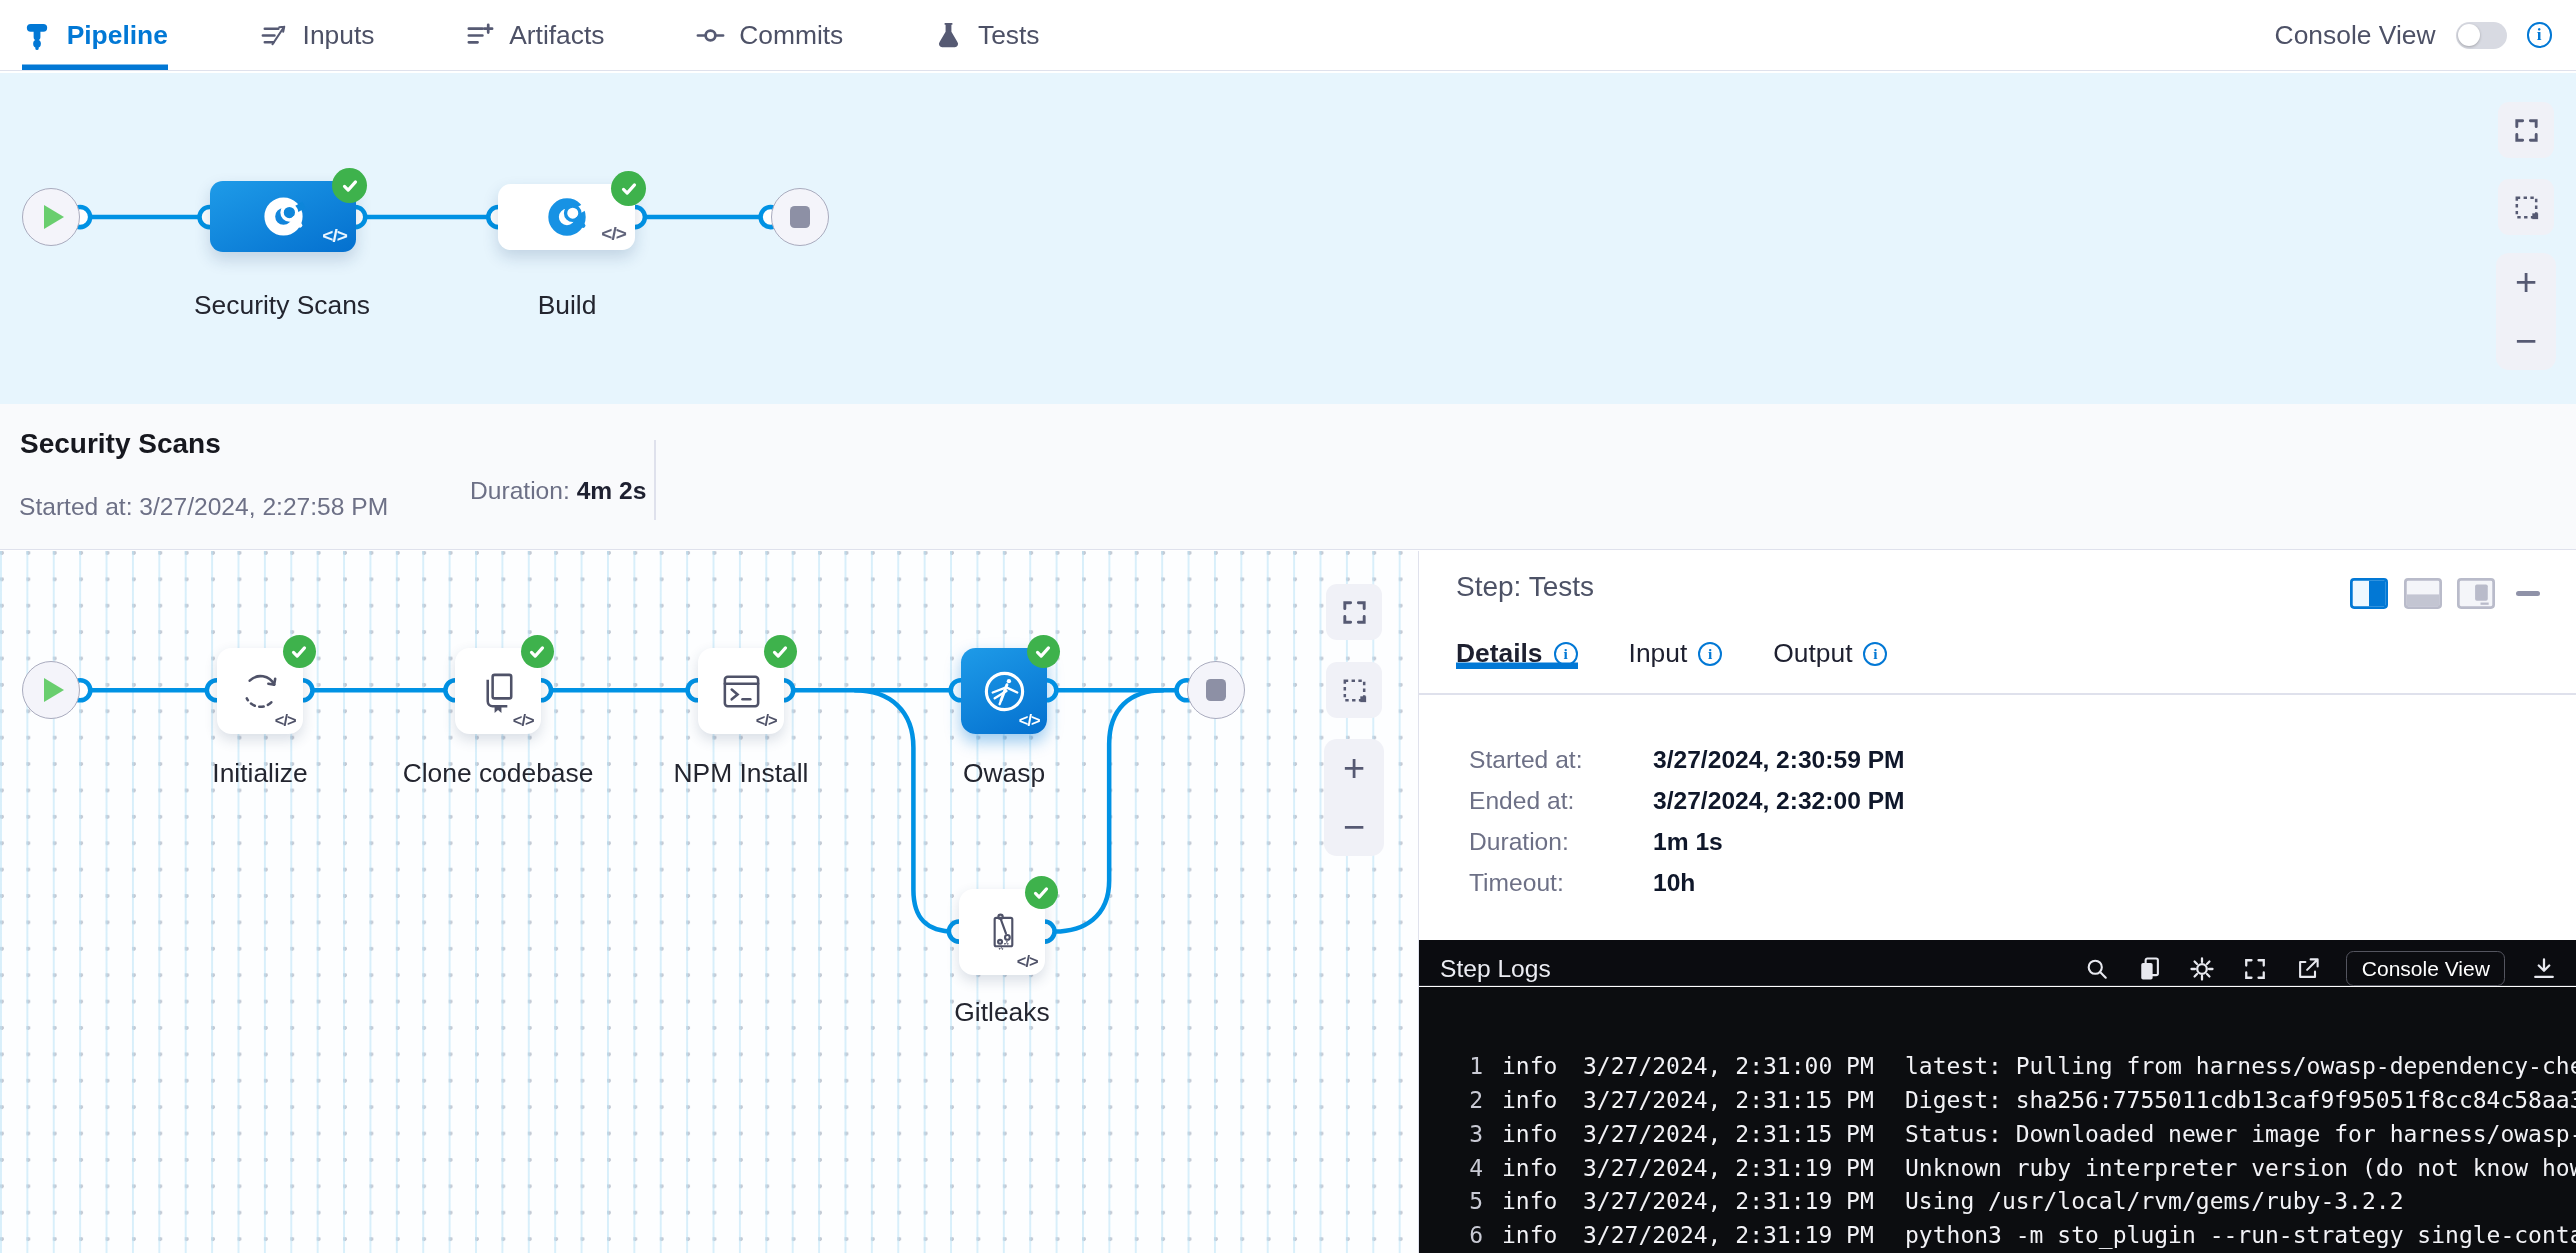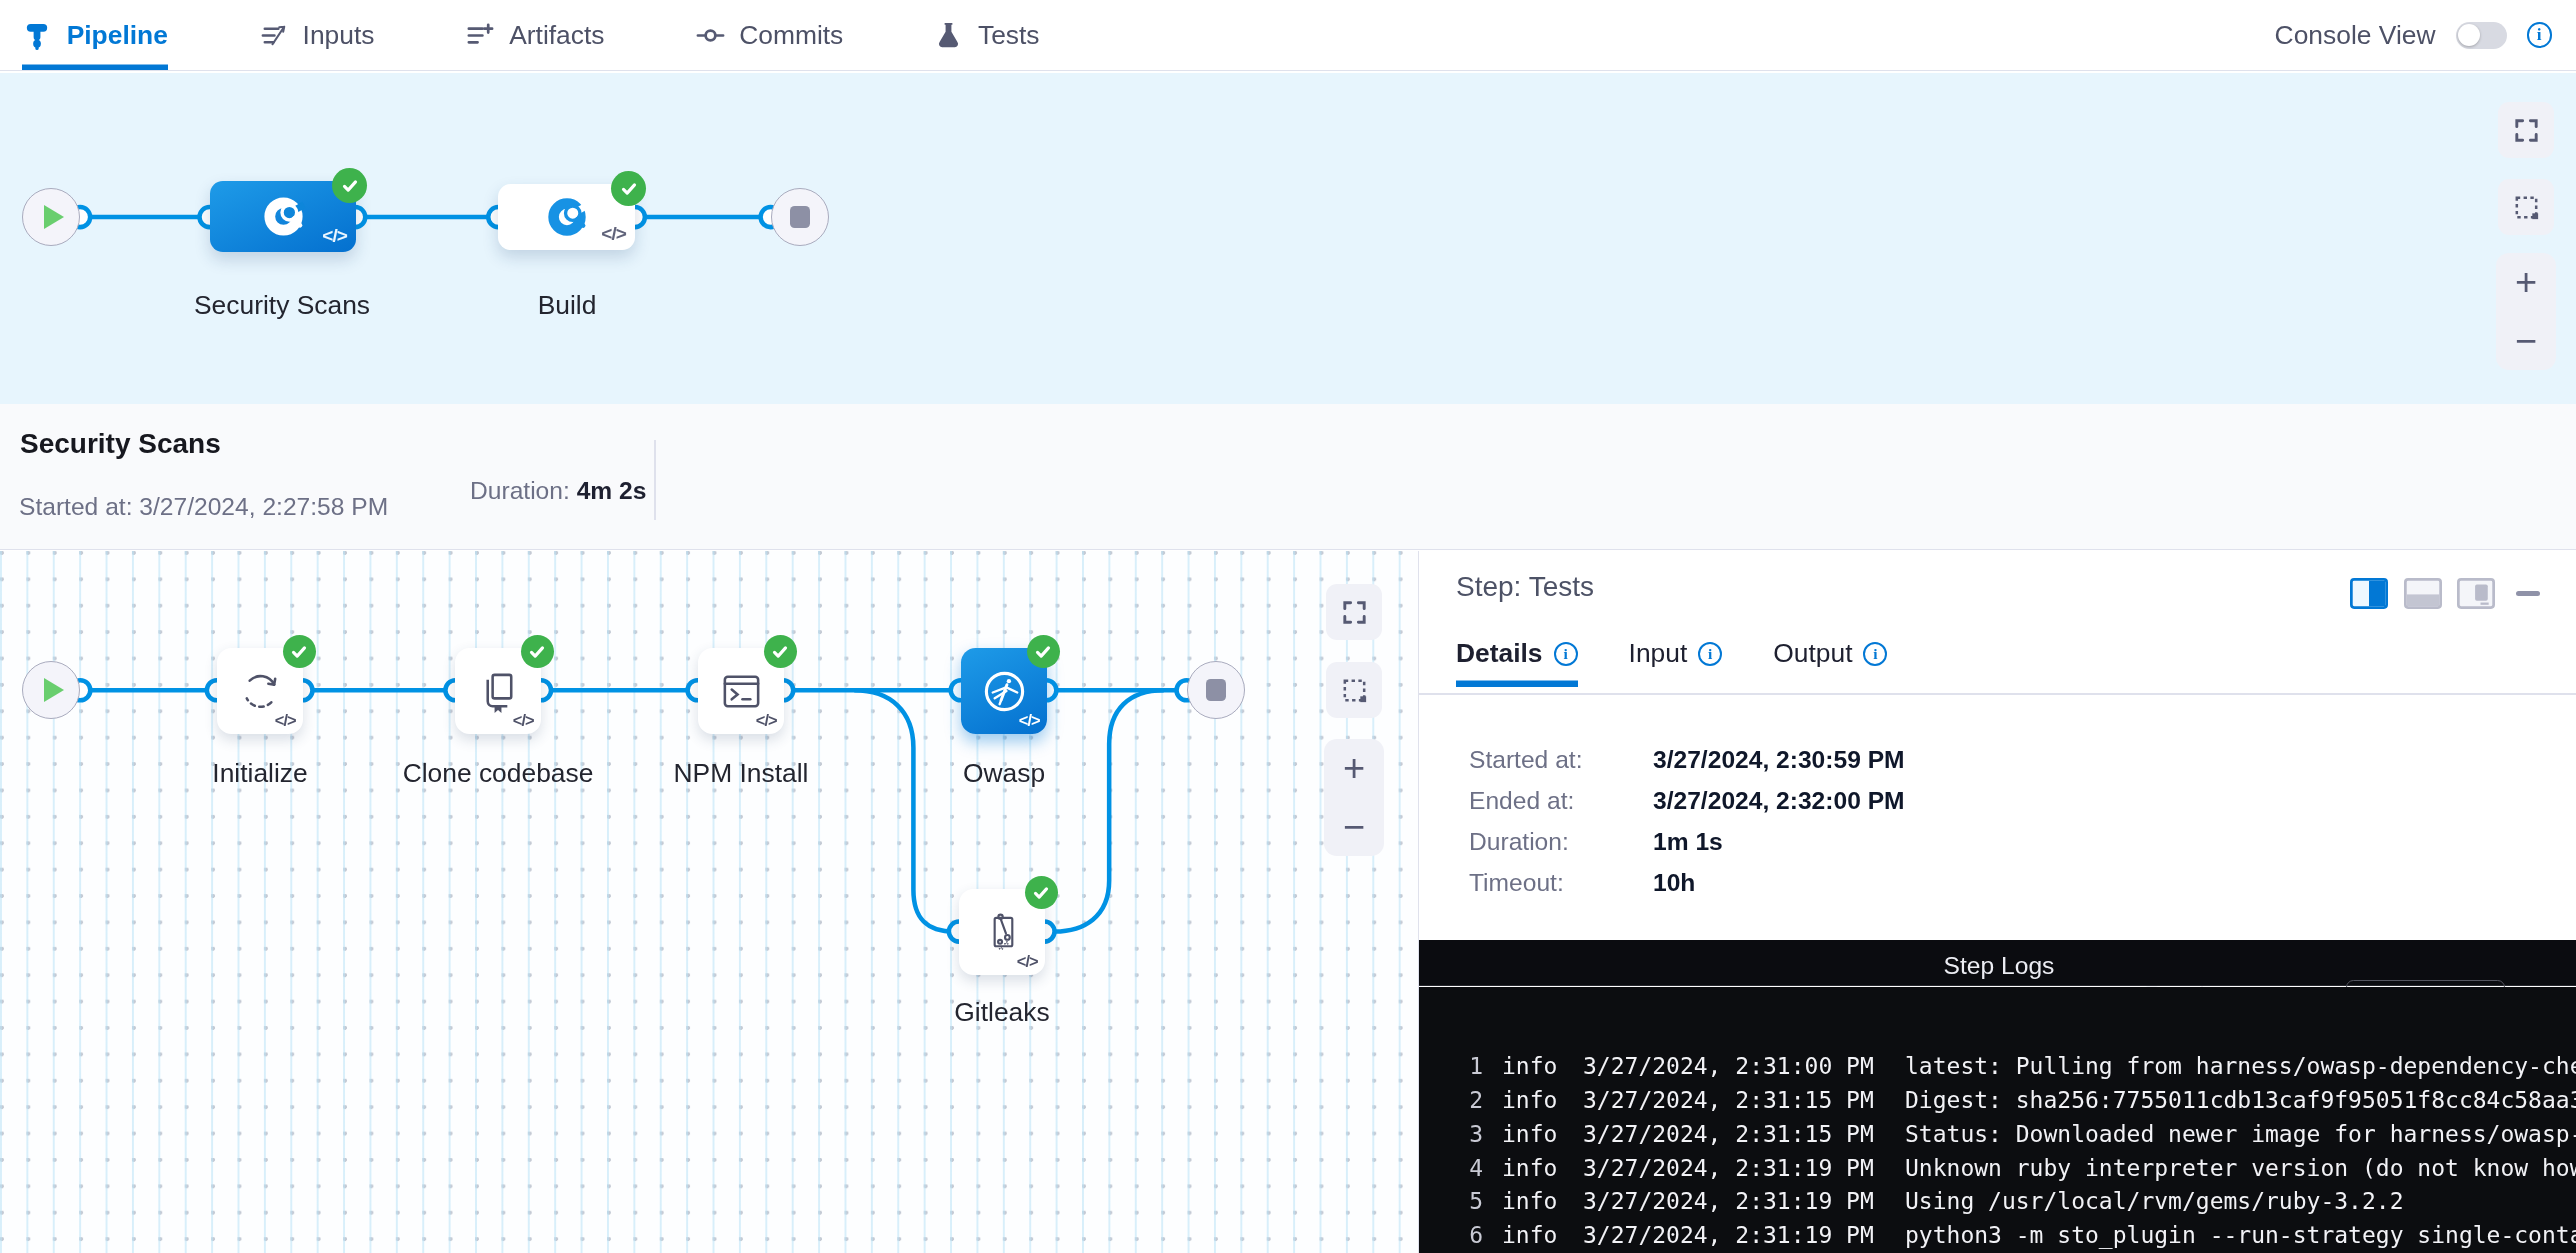--- a/index.html
+++ b/index.html
@@ -76,30 +76,30 @@
 
   
   #panel { position:absolute; left:1418px; top:551px; width:1158px; height:702px; background:#fff;
     border-left:1.8px solid #dfe1ec; }
   #panel .ptitle { position:absolute; left:37px; top:20px; font-size:28px; color:#4d5266; }
   .layout-ics { position:absolute; right:36px; top:27px; display:flex; align-items:center; gap:15.5px; }
   .layout-ics .lic { width:38px; height:31px; cursor:pointer; }
   .minus-dash { width:24px; height:4.6px; border-radius:2.7px; background:#8f92a8; margin-left:5.5px; cursor:pointer; }
   .ptabs { position:absolute; left:37px; top:87px; right:0; height:56px; display:flex; gap:51px; align-items:flex-start; }
   .ptab { display:flex; align-items:center; gap:11px; font-size:26.4px; color:#1e2030; cursor:pointer;
-    padding-bottom:18px; }
+    }
   .ptab.active { font-weight:700; box-shadow:inset 0 -6.4px 0 #0278d5; }
   .ptab .info-ic { width:24px; height:24px; font-size:15.5px; }
   #panel .tab-divider { position:absolute; left:0; top:142px; width:100%; height:1.8px; background:#dfe1ec; }
   .drow { position:absolute; left:50px; font-size:24.6px; color:#6d7086; }
   .drow .dval { position:absolute; left:184px; color:#0f172a; font-weight:700; white-space:nowrap; }
 
   
   #steplogs-bar { position:absolute; left:0; top:389px; width:100%; height:46px; background:#0b0c10;
-    border-bottom:1.8px solid #26272d; display:flex; align-items:center; padding:12px 18px 0 21px;flex-direction:column; }
+    border-bottom:1.8px solid #26272d; display:flex; align-items:center; padding:12px 18px 0 21px; }
   #steplogs-bar .lg-title { font-size:24.6px; color:#ecedf3; }
   .logbar-ics { margin-left:auto; display:flex; align-items:center; gap:24.6px; }
   .logbar-ics svg { width:28px; height:28px; display:block; }
   .cv-btn { border:1.8px solid #54555f; border-radius:7.3px; color:#fff; font-size:21px; padding:4.6px 14.6px;
     white-space:nowrap; cursor:pointer; background:transparent; }
   #log-area { position:absolute; left:0; top:436px; width:100%; height:266px; background:#0c0d10; overflow:hidden;
     font-family:"DejaVu Sans Mono", monospace; font-size:23px; color:#f2f2f6; }
   .log-line { position:absolute; left:0; width:100%; white-space:nowrap; }
   .log-line .ln { position:absolute; left:35px; width:29px; text-align:right; color:#c9cad4; }
   .log-line .lv { position:absolute; left:83px; }

